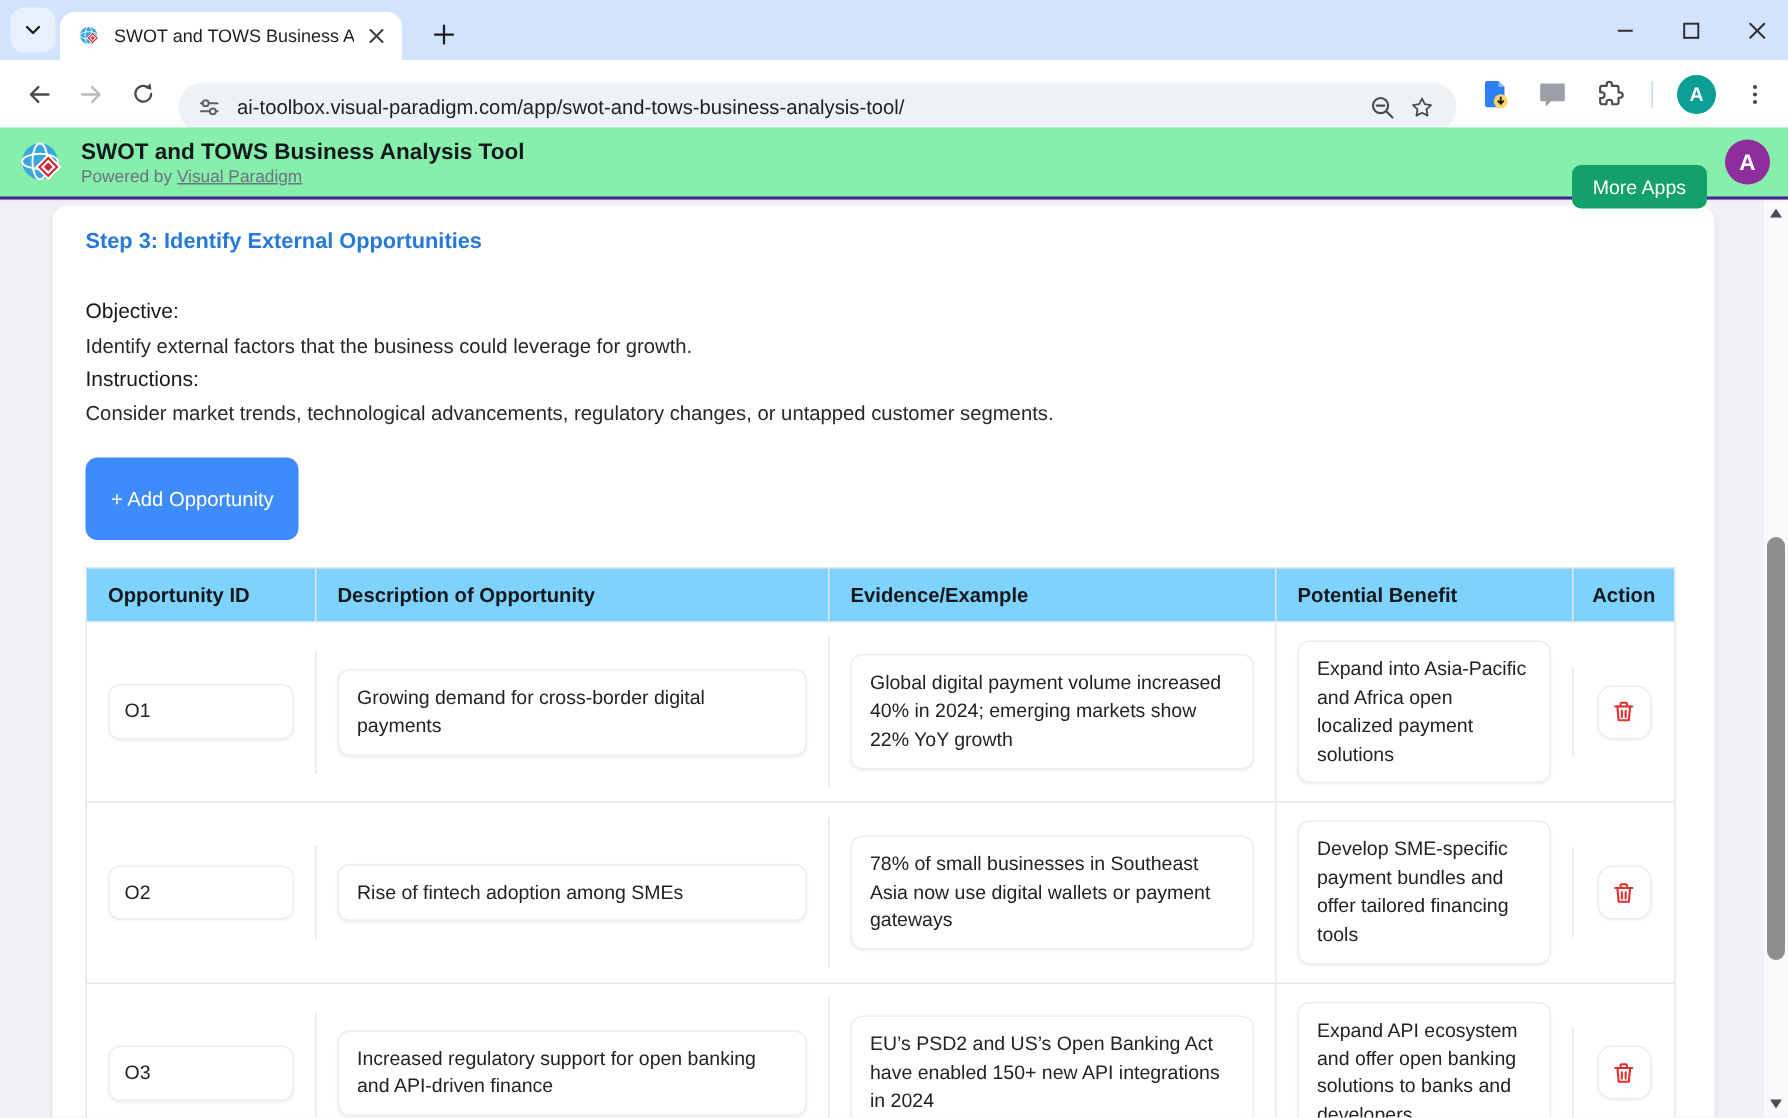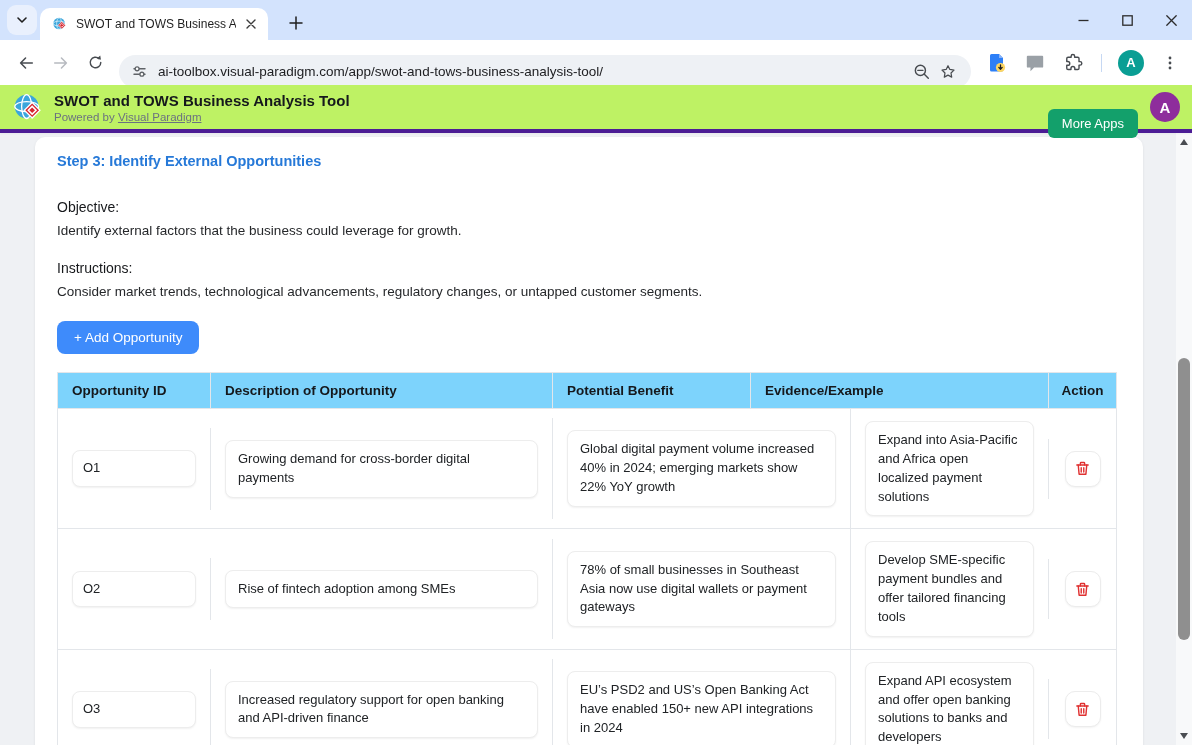--- a/index.html
+++ b/index.html
@@ -27,45 +27,45 @@
              padding:0 10px 0 12px; margin-left:6px;margin-top:18px; }
   .omnibox-url { flex:1; font-size:13.5px; color:#202124; margin-left:10px; white-space:nowrap; overflow:hidden; }
   .omni-ic { width:26px; height:26px; display:flex; align-items:center; justify-content:center; }
   .ext-area { display:flex; align-items:center; margin-left:14px; gap:14px; }
   .ext-ic { width:24px; height:24px; display:flex; align-items:center; justify-content:center; }
   .tb-divider { width:1px; height:18px; background:#c6d8f3; margin:0 2px; }
   .chrome-avatar { width:26px; height:26px; border-radius:50%; background:#0a9e94; color:#fff; font-size:13px;
                    font-weight:bold; display:flex; align-items:center; justify-content:center; }
 
   
-  .app-header { height:48px; background:#bef264; display:flex; align-items:center; padding:0 12px;
-                border-bottom:4px solid #4c1d95; box-shadow:0 1px 2px rgba(0,0,0,.04); position:relative; z-index:2; }
+  .app-header { height:48px; background:#86efac; display:flex; align-items:center; padding:0 12px;
+                border-bottom:2px solid #4c1d95; box-shadow:0 1px 2px rgba(0,0,0,.04); position:relative; z-index:2; }
   .vp-logo { width:33px; height:33px; margin-right:9px; }
   .ah-titles { display:flex; flex-direction:column; justify-content:center; }
   .ah-title { font-size:15px; font-weight:bold; color:#15181c; line-height:1.2; }
   .ah-sub { font-size:11.5px; color:#6b7280; margin-top:1px; }
   .ah-sub a { color:#6b7280; text-decoration:underline; cursor:pointer; }
   .ah-spacer { flex:1; }
   .more-apps { background:#13a06b; color:#fff; font-size:13px; border:none; border-radius:6px;
                padding:7px 14px; cursor:pointer;margin-top:33px; }
   .ah-avatar { width:30px; height:30px; border-radius:50%; background:#8e2d9c; color:#fff; font-weight:bold;
                font-size:15px; display:flex; align-items:center; justify-content:center; margin-left:12px; cursor:pointer; }
 
   
   .page { position:relative; height:612px; background:#eff1f4; }
   .card { position:absolute; left:35px; top:4px; width:1108px; height:640px; background:#fff;
           border-radius:10px 10px 0 0; box-shadow:0 1px 3px rgba(0,0,0,.08); padding:16px 22px 0; }
 
   .step-title { color:#2679d8; font-weight:bold; font-size:14.5px; }
   .blk-label { font-weight:normal; font-size:14px; color:#17191c; }
   .blk-text { font-size:13.5px; color:#26282b; margin-top:8px; }
   .m-obj { margin-top:30px; }
-  .m-ins { margin-top:22px; }
+  .m-ins { margin-top:6px; }
   .add-btn { margin-top:22px; background:#3e8bfb; color:#fff; border:none; border-radius:8px;
-             font-size:13.5px; padding:9px 17px; cursor:pointer; display:inline-block; }
+             font-size:13.5px; padding:20px 17px; cursor:pointer; display:inline-block; }
 
   
   .tbl { margin-top:18px; border:1px solid #e3e6ea; width:1060px; background:#fff; }
   .tr { display:flex; border-top:1px solid #e3e6ea; align-items:center; }
   .tr.head { border-top:none; background:#7dd3fc; align-items:center; }
   .td { border-left:1px solid #e3e6ea; padding:12px 14px; }
   .td:first-child { border-left:none; }
   .th { font-weight:bold; font-size:13.5px; color:#15181c; padding:10px 14px; display:flex; align-items:center; }
   .c-id  { width:152px; flex:none; }
   .c-desc{ width:342px; flex:none; }
@@ -234,22 +234,22 @@
 
     <div class="blk-label m-ins">Instructions:</div>
     <div class="blk-text">Consider market trends, technological advancements, regulatory changes, or untapped customer segments.</div>
 
     <button class="add-btn">+ Add Opportunity</button>
 
     <div class="tbl">
       <div class="tr head">
         <div class="th c-id">Opportunity ID</div>
         <div class="th c-desc" style="border-left:1px solid #e3e6ea;">Description of Opportunity</div>
+        <div class="th c-ev" style="border-left:1px solid #e3e6ea;">Evidence/Example</div>
         <div class="th c-ben" style="border-left:1px solid #e3e6ea;">Potential Benefit</div>
-        <div class="th c-ev" style="border-left:1px solid #e3e6ea;">Evidence/Example</div>
         <div class="th c-act" style="border-left:1px solid #e3e6ea;">Action</div>
       </div>
 
       <div class="tr r1">
         <div class="td c-id">
             <div class="field id">O1</div>
           </div>
         <div class="td c-desc">
             <div class="field">Growing demand for cross-border digital payments</div>
           </div>

